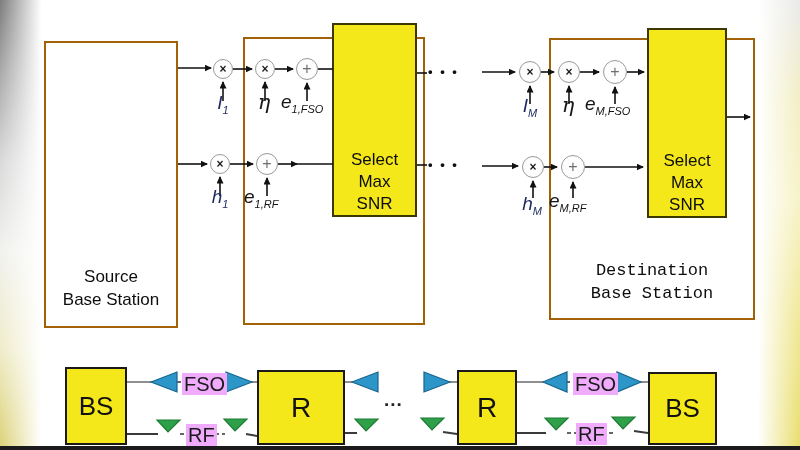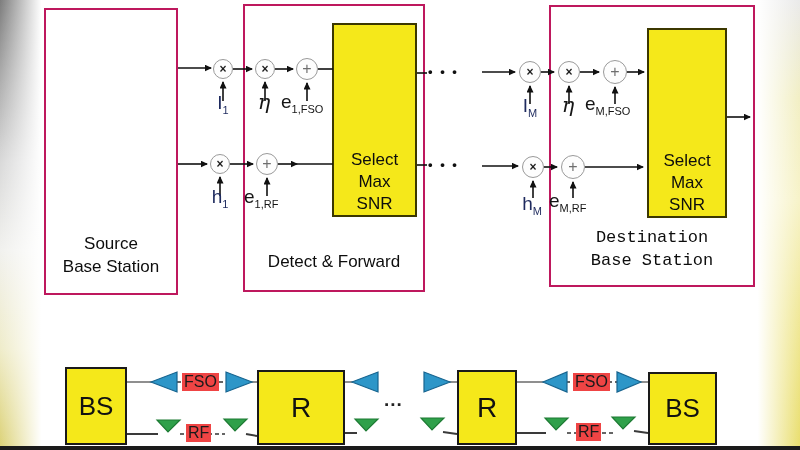--- a/index.html
+++ b/index.html
@@ -9,38 +9,38 @@
   .edge-left{position:absolute;left:0;top:0;width:44px;height:447px;
     background:
       linear-gradient(90deg, rgba(255,255,255,0) 0%, #ffffff 94%),
       linear-gradient(180deg,#7d7d7d 0%,#a9a9a9 16%,#d9d9d9 36%,#f1f1ee 56%,#efecca 78%,#dcd277 100%);}
   .edge-right{position:absolute;left:756px;top:0;width:44px;height:447px;
     background:
       linear-gradient(270deg, rgba(255,255,255,0) 0%, #ffffff 96%),
       linear-gradient(180deg,#eaeaea 0%,#f2efc4 22%,#f7f3c8 45%,#f0e896 72%,#e9de6e 100%);}
   .bottom-bar{position:absolute;left:0;top:446px;width:800px;height:4px;background:#1b1b1b;}
   
-  .bigbox{position:absolute;border:2px solid #be185d;background:transparent;box-sizing:border-box;}
+  .bigbox{position:absolute;border:2px solid #a16207;background:transparent;box-sizing:border-box;margin-top:33px;}
   .bigbox .boxlabel{position:absolute;left:0;right:0;text-align:center;font-size:17px;line-height:1.35;color:#0d0d0d;}
   .selectbox{position:absolute;background:#f5e81a;border:2px solid #3c3800;box-sizing:border-box;
     display:flex;flex-direction:column;align-items:center;justify-content:flex-end;
     font-size:17px;line-height:1.3;color:#0d0d0d;text-align:center;}
   .smallbox{position:absolute;background:#f5e81a;border:2px solid #1a1a1a;box-sizing:border-box;
     display:flex;align-items:center;justify-content:center;color:#111;}
   
   .opc{position:absolute;border-radius:50%;background:#fdfdfd;border:1.5px solid #9a9a9a;
     box-sizing:border-box;display:flex;align-items:center;justify-content:center;}
   .op-mul{font-size:12px;font-weight:bold;color:#1c1c1c;line-height:1;}
   .op-add{font-size:16px;color:#6e6e6e;line-height:1;}
   
-  .glabel{position:absolute;font-size:19px;color:#1e2a5e;line-height:1;white-space:nowrap;}
+  .glabel{position:absolute;font-size:19px;color:#1e2a5e;line-height:1;white-space:nowrap;font-style:italic;}
   .glabel sub{font-size:11px;color:#1e2a5e;}
   .glabel.dark{color:#151515;} .glabel.dark sub{color:#151515;}
   .eta{font-family:"DejaVu Serif", serif;font-style:italic;font-size:21px;color:#161616;}
-  .linklabel{position:absolute;background:#ef4444;font-size:16px;color:#1a1a1a;
+  .linklabel{position:absolute;background:#f0abfc;font-size:20px;color:#1a1a1a;
     padding:0 2px;line-height:1.1;white-space:nowrap;}
   .dots{position:absolute;font-size:13px;font-weight:bold;color:#111;letter-spacing:2px;white-space:nowrap;}
   .dots-small{position:absolute;font-size:19px;font-weight:bold;color:#222;letter-spacing:1px;line-height:0;}
   svg{position:absolute;left:0;top:0;pointer-events:none;}
 </style>
 </head>
 <body>
 
 <div id="canvas">
 
@@ -50,21 +50,20 @@
 
   <div class="bigbox" style="left:44px;top:8px;width:134px;height:287px;">
     <div class="boxlabel" style="bottom:14px;">
       <div>Source</div>
       <div>Base Station</div>
     </div>
   </div>
 
   <div class="bigbox" style="left:243px;top:4px;width:182px;height:288px;">
     <div class="boxlabel" style="bottom:16px;">
-      <div>Detect &amp; Forward</div>
     </div>
   </div>
 
   <div class="bigbox" style="left:549px;top:5px;width:206px;height:282px;">
     <div class="boxlabel" style="bottom:12px;font-family:Liberation Mono, monospace;">
       <div>Destination</div>
       <div>Base Station</div>
     </div>
   </div>
 

